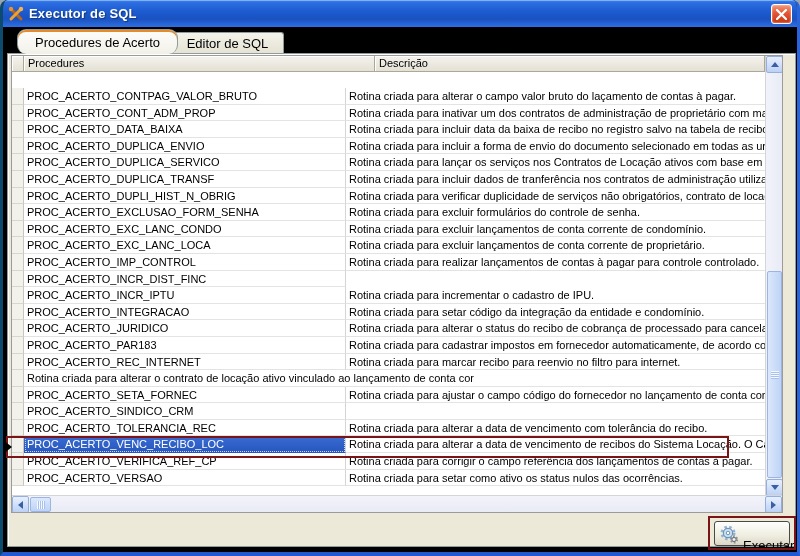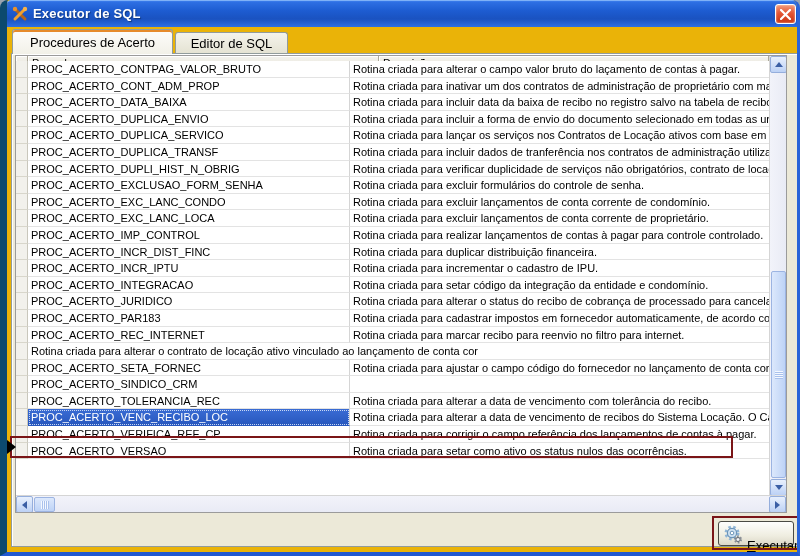--- a/index.html
+++ b/index.html
@@ -1,21 +1,21 @@
 <!DOCTYPE html>
 <html><head>
 <meta charset="utf-8">
 <style>
   html,body{margin:0;padding:0;background:#9AA5B1;}
   *{box-sizing:border-box;}
   .window{
     position:relative;width:800px;height:556px;
     font-family:"Liberation Sans",sans-serif;
-    background:#eab308;
-    border-left:7px solid #0c4a6e;border-right:3px solid #2A64D8;border-bottom:4px solid #2159D1;
+    background:#000000;
+    border-left:3px solid #0c4a6e;border-right:3px solid #2A64D8;border-bottom:4px solid #2159D1;
     border-radius:8px 8px 0 0;overflow:hidden;
   }
   
   .titlebar{
     position:absolute;left:-3px;top:0;width:800px;height:27px;
     background:linear-gradient(#4A8CF5 0%,#2E6FE3 8%,#1D5CD1 40%,#1A52C0 70%,#2E6FE3 100%);
     display:flex;align-items:center;padding:0 5px;border-radius:8px 8px 0 0;
     box-shadow:inset 0 1px 0 #7FB1F7;
   }
   .title-icon{width:18px;height:18px;margin:0 4px 0 2px;display:flex;align-items:center;justify-content:center;}
@@ -26,23 +26,23 @@
     border:1px solid #fff;border-radius:3px;color:#fff;cursor:pointer;
     display:flex;align-items:center;justify-content:center;box-shadow:inset 0 0 2px #FFD9CC;
   }
   
   .tab{
     position:absolute;font-size:13px;color:#000;
     border:1px solid #919B9C;border-bottom:none;border-radius:3px 3px 0 0;
     display:flex;align-items:center;justify-content:center;
   }
   .tab.active{
-    left:5px;top:29px;width:161px;height:25px;
+    left:14px;top:29px;width:161px;height:25px;
     background:linear-gradient(#FDFDFB,#F2F1E8);
-    box-shadow:inset 0 2px 0 #E68B2C;z-index:3;
+    box-shadow:inset 0 2px 0 #E68B2C;z-index:3;border-radius:9px;
   }
   .tab.inactive{
     left:168px;top:32px;width:113px;height:22px;
     background:linear-gradient(#F4F3EB,#E4E2D2);z-index:1;
   }
   
   .tabpage{
     position:absolute;left:4px;top:53px;width:789px;height:494px;
     background:#ECE9D8;border:1px solid #919B9C;box-shadow:inset 1px 1px 0 #fff;z-index:2;
   }
@@ -54,21 +54,21 @@
   .grid-header{position:absolute;left:0;top:0;height:16px;display:flex;width:753px;}
   .hcell{
     height:16px;background:linear-gradient(#F4F3EE,#E4E1D4);
     border-right:1px solid #ACA899;border-bottom:1px solid #ACA899;
     box-shadow:inset 1px 1px 0 #FFFFFF;
     font-size:11px;line-height:15px;padding-left:4px;color:#000;white-space:nowrap;overflow:hidden;
   }
   .h-ind{width:12px;padding:0;}
   .h-name{width:351px;}
   .h-desc{flex:1;}
-  .grid-body{position:absolute;left:0;top:5px;width:753px;}
+  .grid-body{position:absolute;left:0;top:32px;width:753px;}
   .grow{display:flex;height:16.6px;}
   .gcell{
     height:16.6px;font-size:11px;line-height:16px;padding-left:3px;
     border-right:1px solid #D5D5D5;border-bottom:1px solid #E3E3E3;
     white-space:nowrap;overflow:hidden;color:#000;background:#fff;
   }
   .g-ind{width:12px;padding:0;background:#F2F1EC;border-right:1px solid #C9C7BC;border-bottom:1px solid #D8D6CB;}
   .g-name{width:322px;}
   .g-desc{flex:1;border-right:none;}
   .grow.sel .g-name{
@@ -228,21 +228,20 @@
           <div class="gcell g-desc">Rotina criada para excluir lançamentos de conta corrente de proprietário.</div>
         </div>
         <div class="grow">
           <div class="gcell g-ind"></div>
           <div class="gcell g-name">PROC_ACERTO_IMP_CONTROL</div>
           <div class="gcell g-desc">Rotina criada para realizar lançamentos de contas à pagar para controle controlado.</div>
         </div>
         <div class="grow">
           <div class="gcell g-ind"></div>
           <div class="gcell g-name">PROC_ACERTO_INCR_DIST_FINC</div>
-          <div class="gcell g-desc">Rotina criada para duplicar distribuição financeira.</div>
         </div>
         <div class="grow">
           <div class="gcell g-ind"></div>
           <div class="gcell g-name">PROC_ACERTO_INCR_IPTU</div>
           <div class="gcell g-desc">Rotina criada para incrementar o cadastro de IPU.</div>
         </div>
         <div class="grow">
           <div class="gcell g-ind"></div>
           <div class="gcell g-name">PROC_ACERTO_INTEGRACAO</div>
           <div class="gcell g-desc">Rotina criada para setar código da integração da entidade e condomínio.</div>

